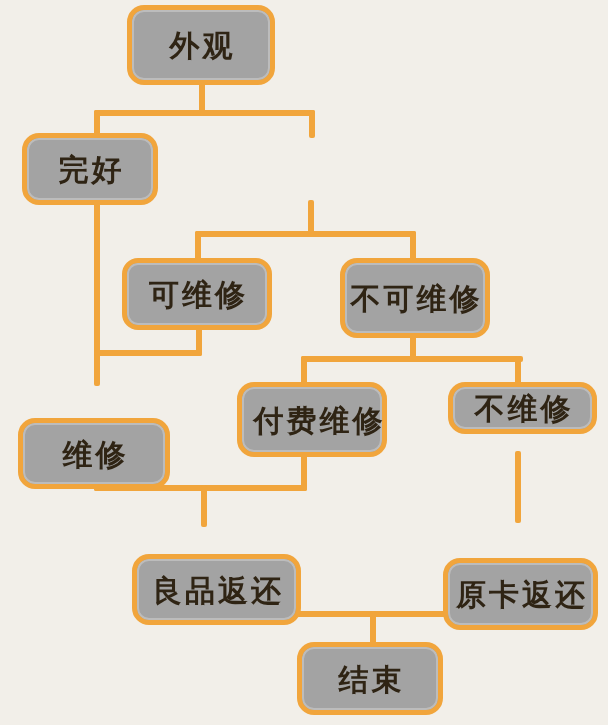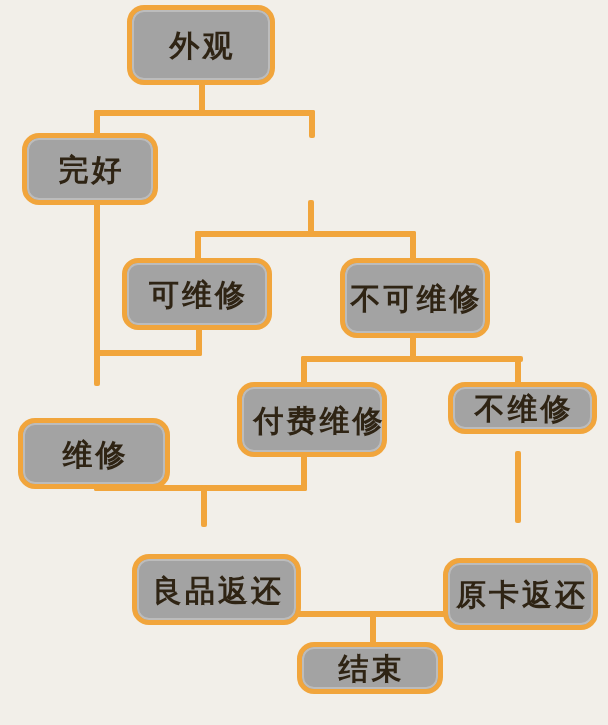--- a/index.html
+++ b/index.html
@@ -112,17 +112,17 @@
   </div>
 
   <div class="node" style="left:132px; top:514px; width:169px; height:71px;margin-top:40px;">
     <span class="node-label">良品返还</span>
   </div>
 
   <div class="node" style="left:443px; top:518px; width:155px; height:72px;margin-top:40px;">
     <span class="node-label">原卡返还</span>
   </div>
 
-  <div class="node" style="left:297px; top:642px; width:146px; height:52px;">
+  <div class="node" style="left:297px; top:642px; width:146px; height:73px;">
     <span class="node-label">结束</span>
   </div>
 
 </div>
 
 </body></html>

